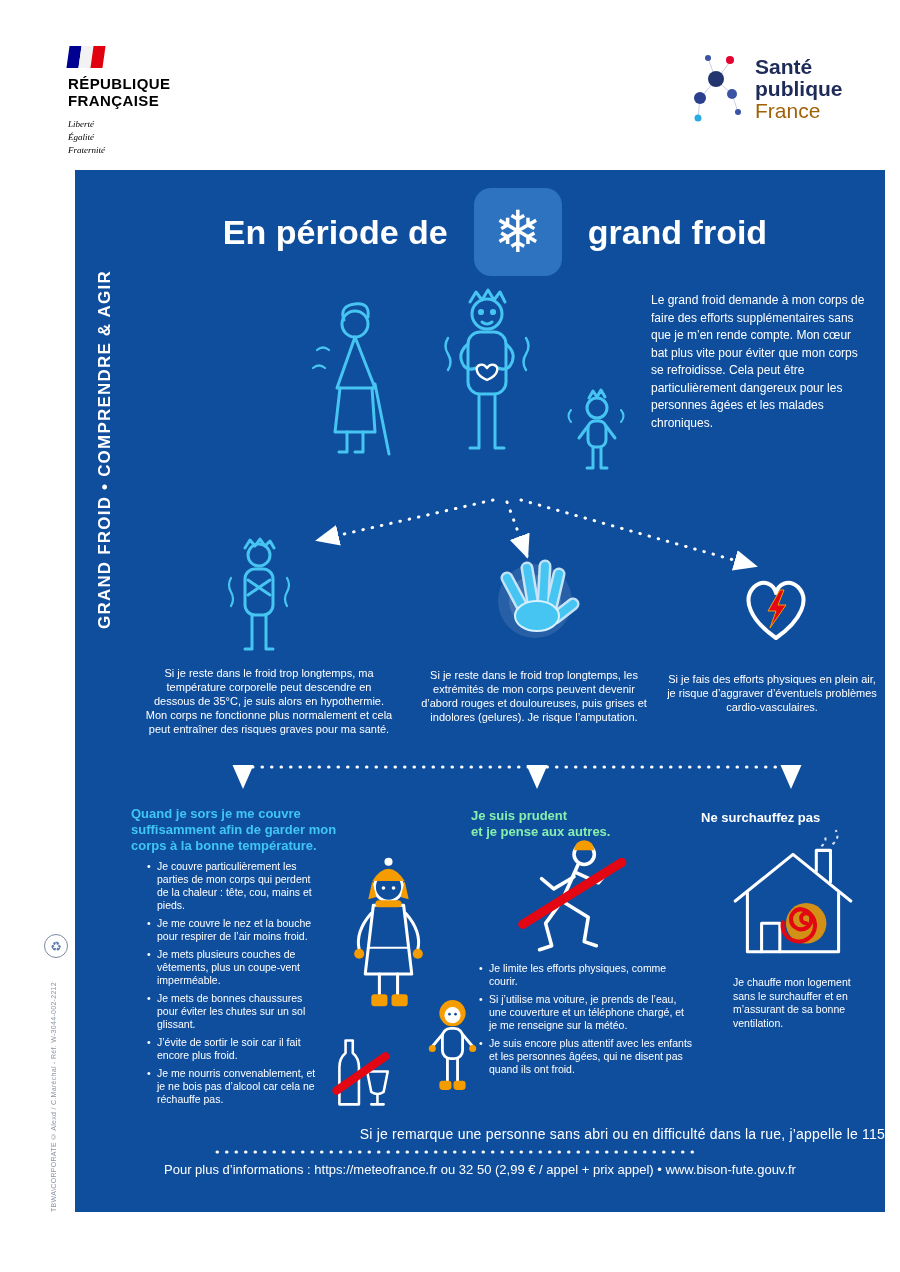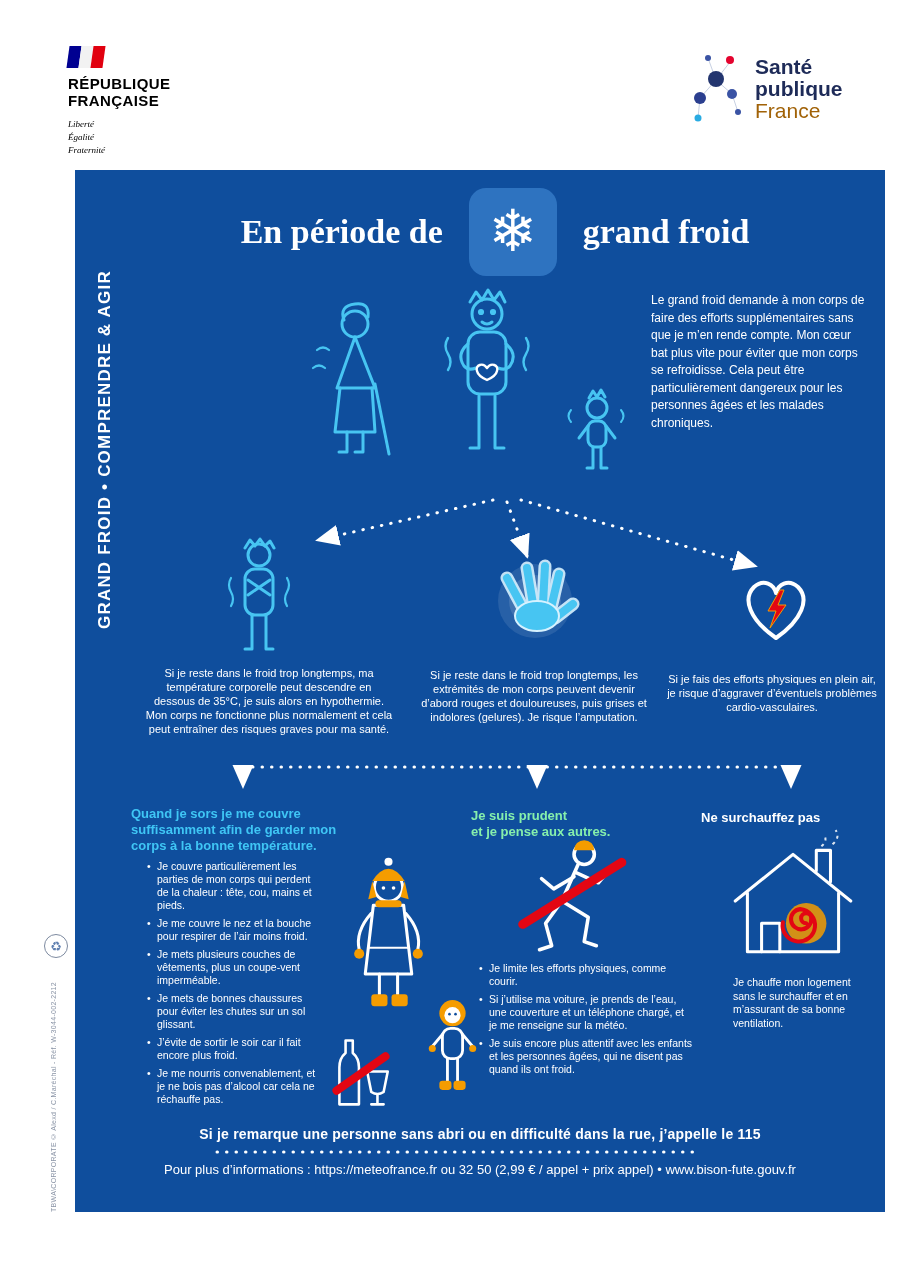--- a/index.html
+++ b/index.html
@@ -25,21 +25,21 @@
          font-size:13px; color:#5f7fb0; }
   .credit { position:absolute; left:50px; top:982px; writing-mode:vertical-rl; transform:rotate(180deg);
             font-size:7px; letter-spacing:.3px; color:#8a94a6; }
 
   
   .panel { position:absolute; left:75px; top:170px; width:810px; height:1042px; background:#0f4e9d; color:#fff; overflow:hidden; }
 
   .vlabel { position:absolute; left:20px; top:90px; height:380px; writing-mode:vertical-rl; transform:rotate(180deg);
             font-weight:bold; font-size:17px; letter-spacing:1.2px; text-align:center; color:#fff; }
 
-  .title-row { position:absolute; left:40px; top:18px; width:760px; display:flex; align-items:center; justify-content:center; gap:26px;font-family:Liberation Serif, serif; }
+  .title-row { position:absolute; left:40px; top:18px; width:760px; display:flex; align-items:center; justify-content:center; gap:26px; }
   .title-text { font-size:34px; font-weight:bold; white-space:nowrap; }
   .snow-badge { width:88px; height:88px; border-radius:17px; background:#2e73c0; display:flex; align-items:center; justify-content:center; }
   .snow-badge span { font-size:58px; line-height:1; color:#fff; }
 
   .intro { position:absolute; left:576px; top:122px; width:214px; font-size:12px; line-height:17.5px; }
 
   .people     { position:absolute; left:212px; top:110px; width:352px; height:232px; }
   .connectors { position:absolute; left:0; top:0; width:810px; height:1042px; pointer-events:none; }
 
   .icon-hypo  { position:absolute; left:148px; top:366px; width:72px;  height:126px; }
@@ -62,21 +62,21 @@
   .bullets-cover   { left:72px;  top:690px; width:172px; }
   .bullets-prudent { left:404px; top:792px; width:214px; }
 
   .fig-dressed { position:absolute; left:266px; top:680px; width:96px;  height:168px; }
   .icon-noalc  { position:absolute; left:250px; top:860px; width:72px;  height:88px; }
   .fig-runner  { position:absolute; left:436px; top:662px; width:122px; height:132px; }
   .fig-child   { position:absolute; left:350px; top:826px; width:56px;  height:106px; }
   .fig-house   { position:absolute; left:642px; top:658px; width:152px; height:142px; }
   .heat-text   { position:absolute; left:658px; top:806px; width:120px; font-size:10.5px; line-height:13.5px; }
 
-  .banner { position:absolute; left:0; top:956px; width:100%; text-align:center; font-weight:bold; font-size:14px; letter-spacing:.2px; }
+  .banner { position:absolute; left:0; top:956px; width:100%; text-align:right; font-weight:normal; font-size:14px; letter-spacing:.2px; }
   .foot { position:absolute; left:0; width:100%; text-align:center; font-weight:normal; font-size:13px; }
   .f1 { top:992px; } .f2 { top:1014px;margin-top:32px; }
 </style>
 </head>
 <body>
 
 <div class="page">
 
   <div class="rf-logo">
     <div class="rf-flag">

